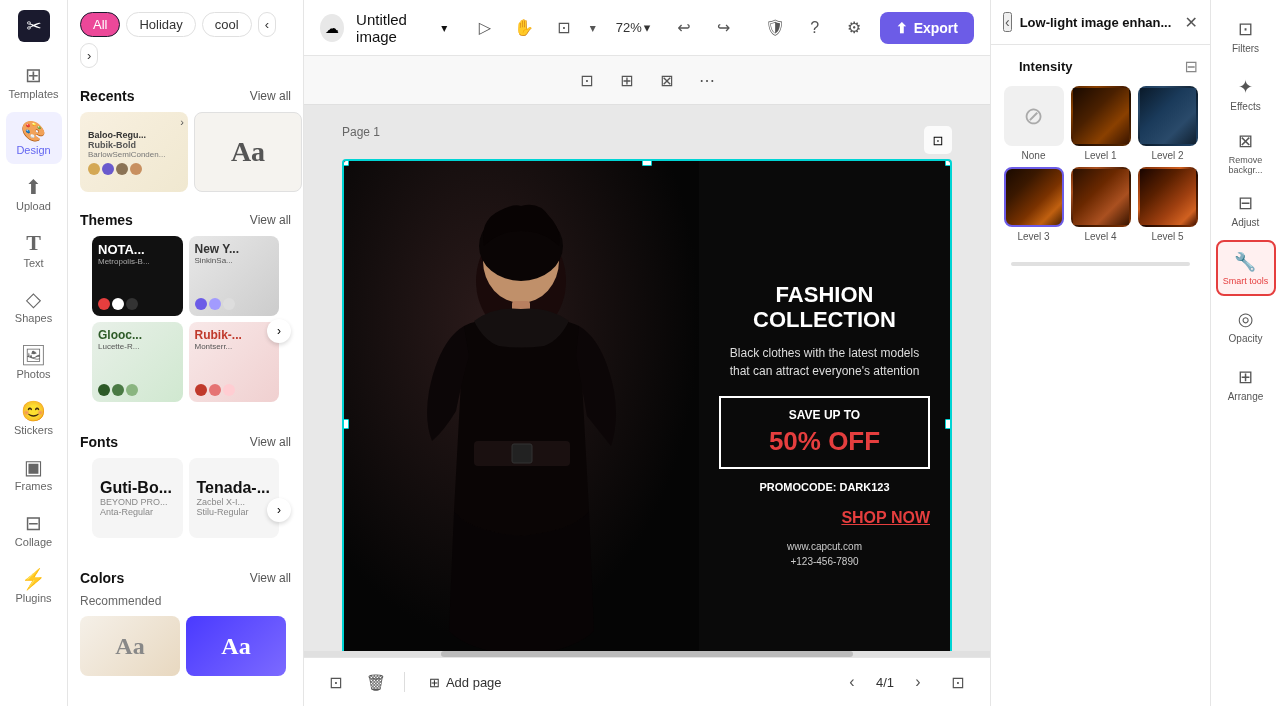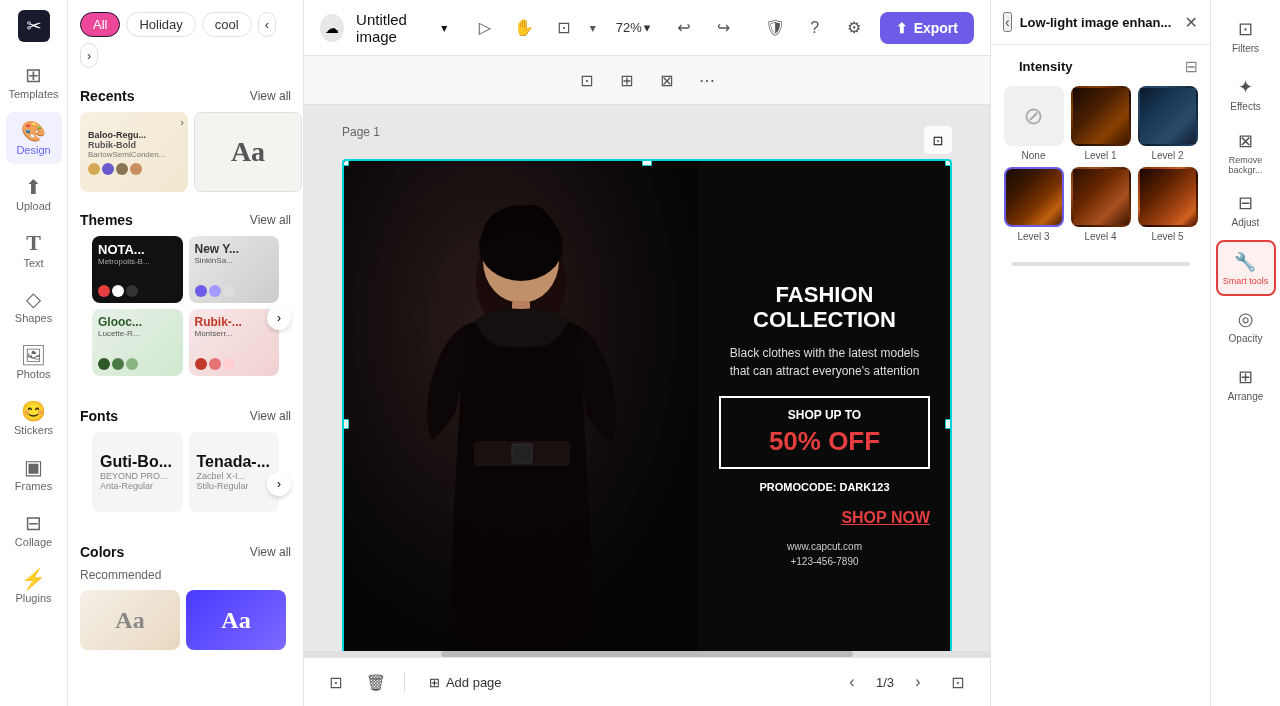--- a/index.html
+++ b/index.html
@@ -42,21 +42,21 @@
       background: #f8f0e0; display: flex; flex-direction: column; justify-content: center; align-items: flex-start; padding: 8px;
     }
     .recent-card-sample { background: linear-gradient(135deg, #f8f0e0, #f0e8d0); }
     .recent-card-colors { display: flex; gap: 2px; margin-top: 4px; }
     .color-dot { width: 12px; height: 12px; border-radius: 50%; }
 
     .recent-card-text { background: #fff; border: 1px solid #e0e0e0; }
 
     .themes-grid { display: grid; grid-template-columns: 1fr 1fr; gap: 6px; padding: 0 12px 12px; }
     .theme-card {
-      height: 67px; border-radius: 8px; overflow: hidden; cursor: pointer; position: relative;
+      height: 80px; border-radius: 8px; overflow: hidden; cursor: pointer; position: relative;
       display: flex; flex-direction: column; justify-content: flex-start; padding: 6px; font-size: 11px;
     }
     .theme-nota { background: #111; color: #fff; }
     .theme-newy { background: linear-gradient(135deg, #e8e8e8, #ccc); color: #333; }
     .theme-gloo { background: linear-gradient(135deg, #e8f0e8, #d0e8d0); color: #333; }
     .theme-rubik { background: linear-gradient(135deg, #f8e8e8, #f0d0d0); color: #333; }
     .themes-nav { position: absolute; right: 12px; top: 50%; transform: translateY(-50%); background: #fff; border-radius: 50%; width: 24px; height: 24px; display: flex; align-items: center; justify-content: center; cursor: pointer; box-shadow: 0 2px 4px rgba(0,0,0,0.15); font-size: 12px; }
 
     .fonts-grid { display: flex; gap: 6px; padding: 0 12px 12px; position: relative; }
     .font-card {
@@ -416,21 +416,21 @@
                 <rect x="130" y="280" width="96" height="25" rx="4" fill="#1a1010"></rect>
                 <rect x="168" y="283" width="20" height="19" rx="2" fill="#222" stroke="#333" stroke-width="1"></rect>
               </svg>
             </div>
           </div>
 
           <div class="canvas-text-section">
             <div class="fashion-title" style="font-size:22px;">FASHION COLLECTION</div>
             <div class="fashion-desc">Black clothes with the latest models that can attract everyone's attention</div>
             <div class="save-box">
-              <div class="save-text">SHOP UP TO</div>
+              <div class="save-text">SAVE UP TO</div>
               <div class="discount-text">50% OFF</div>
             </div>
             <div class="promo-code">PROMOCODE: DARK123</div>
             <div class="shop-now">SHOP NOW</div>
             <div class="website-text">
               <div>www.capcut.com</div>
               <div>+123-456-7890</div>
             </div>
           </div>
         </div>
@@ -446,21 +446,21 @@
   <div class="bottom-bar">
     <button class="icon-btn">⊡</button>
     <button class="icon-btn">🗑</button>
     <div style="width:1px;height:20px;background:#ddd;margin:0 4px;"></div>
     <button class="add-page-btn">
       <span>⊞</span>
       <span>Add page</span>
     </button>
     <div style="flex:1;"></div>
     <button class="icon-btn">‹</button>
-    <span style="font-size:13px;color:#333;">1/3</span>
+    <span style="font-size:13px;color:#333;">4/1</span>
     <button class="icon-btn">›</button>
     <button class="icon-btn">⊡</button>
   </div>
 </div>
 
 <div class="enhance-panel">
   <div class="enhance-header">
     <button class="enhance-back">‹</button>
     <span class="enhance-title">Low-light image enhan...</span>
     <button class="enhance-close">✕</button>

